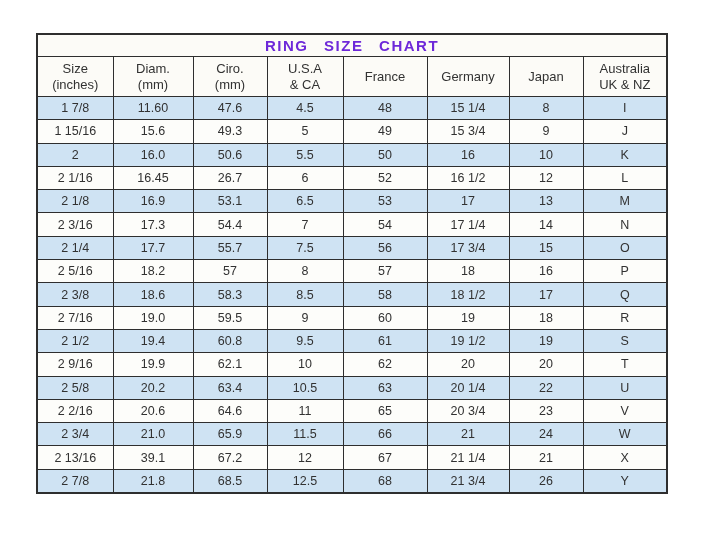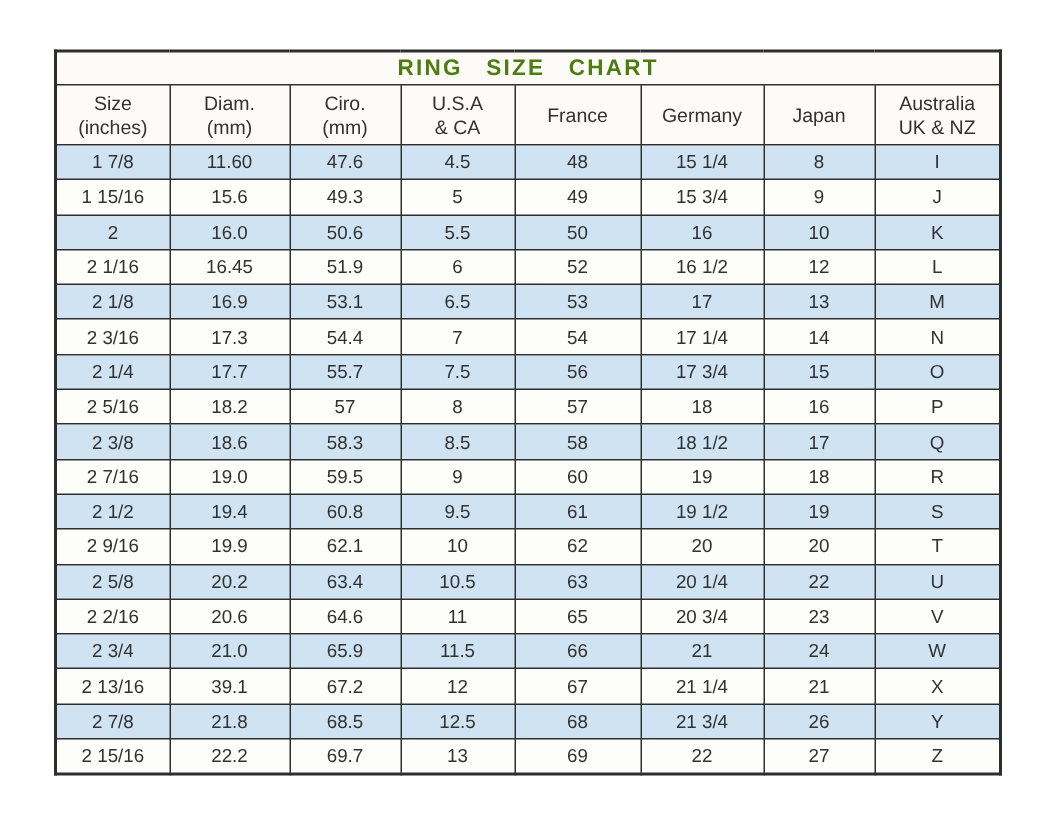--- a/index.html
+++ b/index.html
@@ -32,21 +32,21 @@
   th, td {
     border: 1px solid var(--border);
     text-align: center;
     vertical-align: middle;
     padding: 0;
     overflow: hidden;
   }
   th.title-cell {
     height: 21px;
     background: var(--header-bg);
-    color: #4d7c0f;
+    color: #6d28d9;
     font-weight: bold;
     font-size: 15px;
     letter-spacing: 1.5px;
     word-spacing: 10px;
   }
   tr.cols th {
     height: 39px;
     background: var(--header-bg);
     font-weight: normal;
     font-size: 13px;
@@ -123,21 +123,21 @@
         <td>50.6</td>
         <td>5.5</td>
         <td>50</td>
         <td>16</td>
         <td>10</td>
         <td>K</td>
       </tr>
       <tr>
         <td>2 1/16</td>
         <td>16.45</td>
-        <td>51.9</td>
+        <td>26.7</td>
         <td>6</td>
         <td>52</td>
         <td>16 1/2</td>
         <td>12</td>
         <td>L</td>
       </tr>
       <tr class="stripe">
         <td>2 1/8</td>
         <td>16.9</td>
         <td>53.1</td>
@@ -260,24 +260,14 @@
       <tr class="stripe">
         <td>2 7/8</td>
         <td>21.8</td>
         <td>68.5</td>
         <td>12.5</td>
         <td>68</td>
         <td>21 3/4</td>
         <td>26</td>
         <td>Y</td>
       </tr>
-      <tr>
-        <td>2 15/16</td>
-        <td>22.2</td>
-        <td>69.7</td>
-        <td>13</td>
-        <td>69</td>
-        <td>22</td>
-        <td>27</td>
-        <td>Z</td>
-      </tr>
     </tbody>
 </table>
 
 </body></html>

